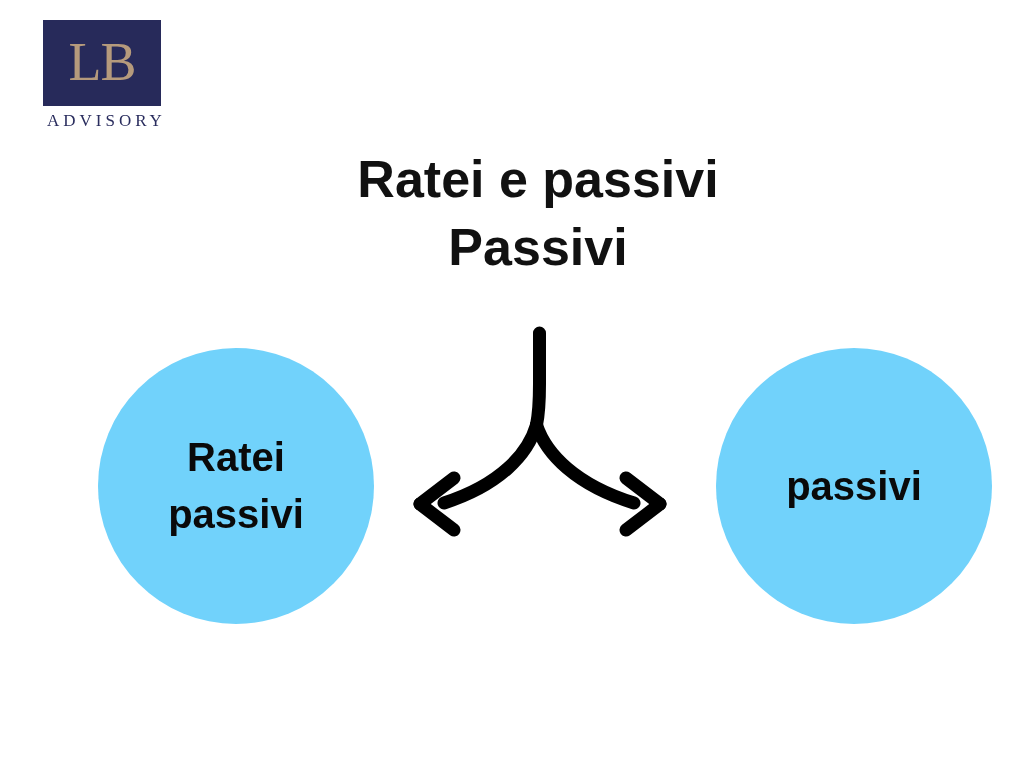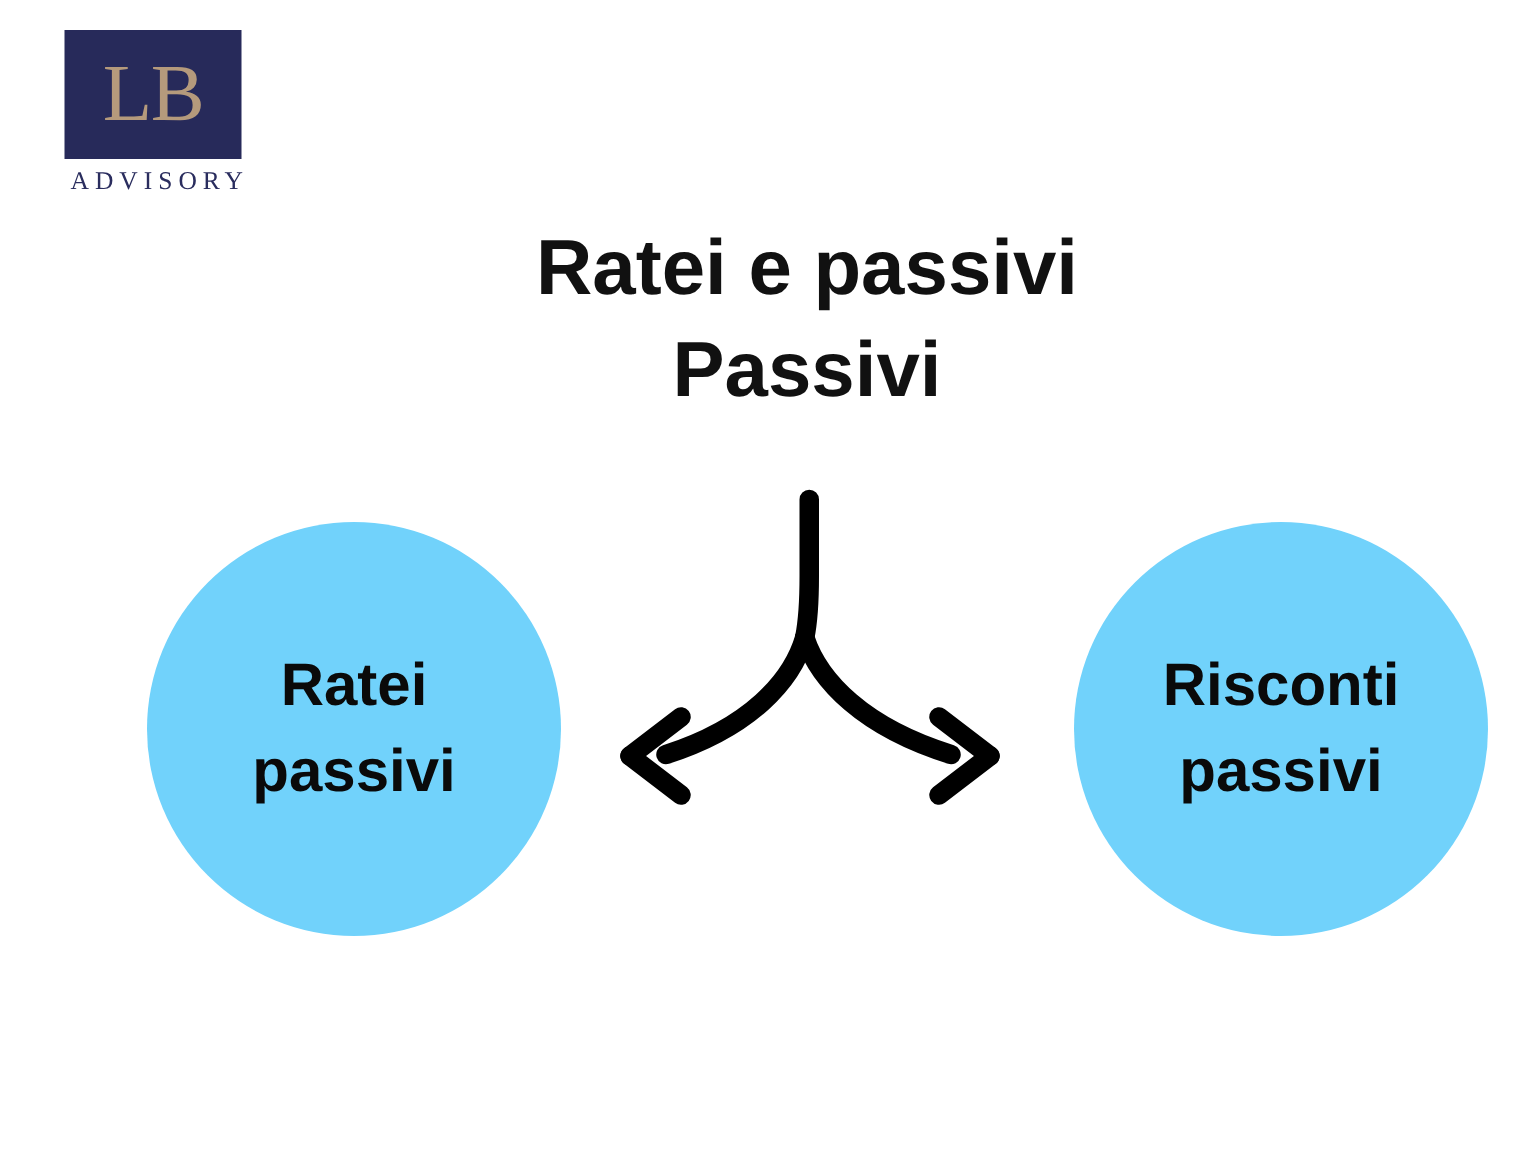--- a/index.html
+++ b/index.html
@@ -125,21 +125,20 @@
 
   <div class="node" id="node-left">
     <div class="node-label">
       <span class="line">Ratei</span>
       <span class="line">passivi</span>
     </div>
   </div>
 
   <div class="node" id="node-right">
     <div class="node-label">
-      <span class="line">Risconti</span>
       <span class="line">passivi</span>
     </div>
   </div>
 
   <svg id="fork" viewBox="0 0 330 220" aria-hidden="true">
     <g fill="none" stroke="#000000" stroke-width="13" stroke-linecap="round" stroke-linejoin="round">
 
       <path d="M163.5 11 L163.5 62 C163.5 82 162.5 93 160.5 103"></path>
 
       <path d="M160.5 103 C152 132 124 163 68 181"></path>

